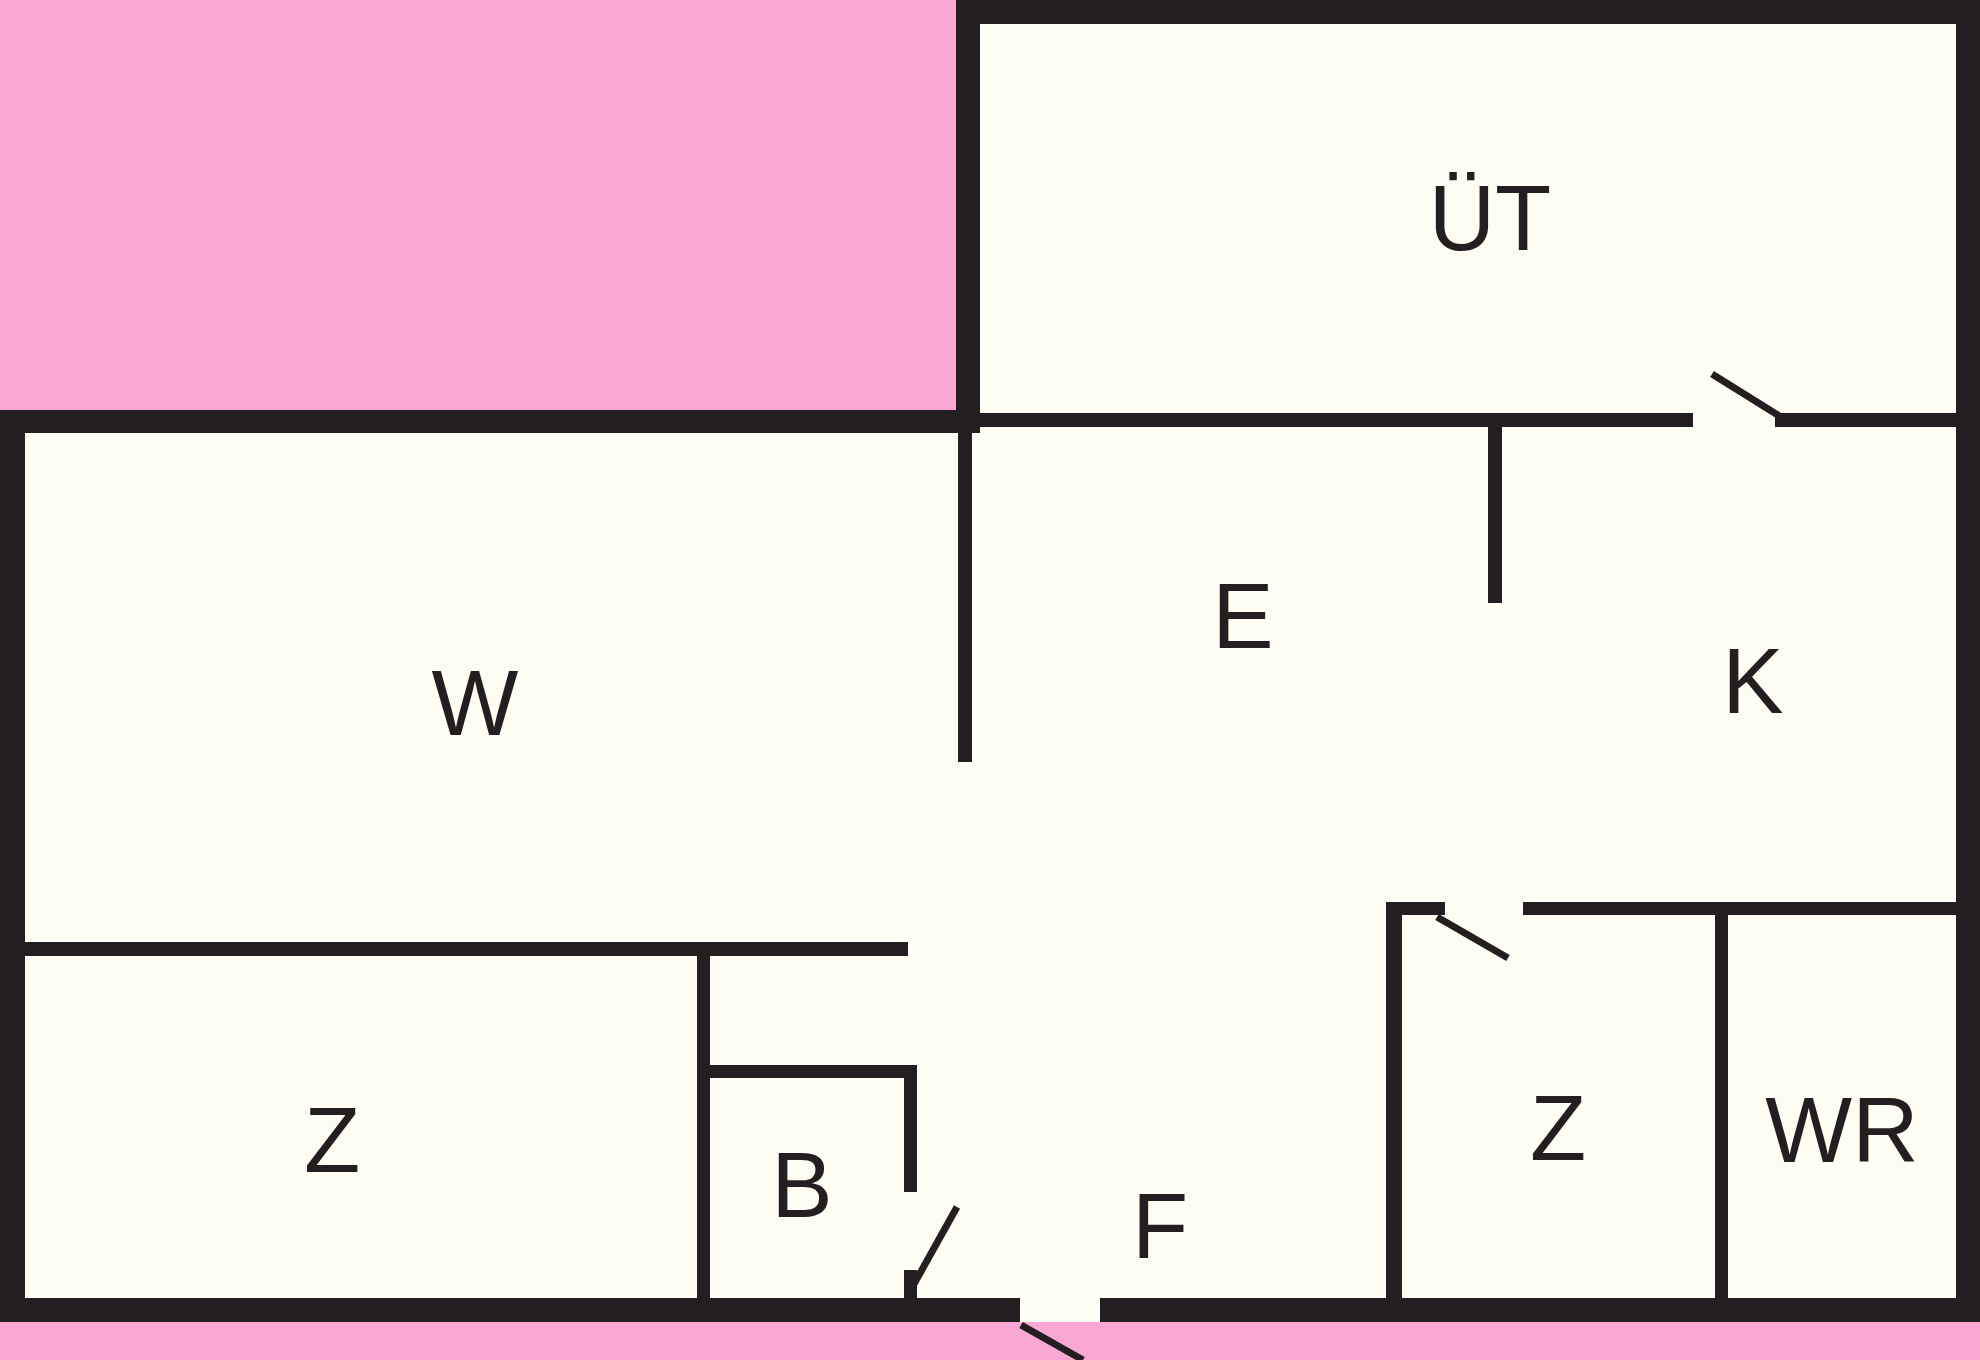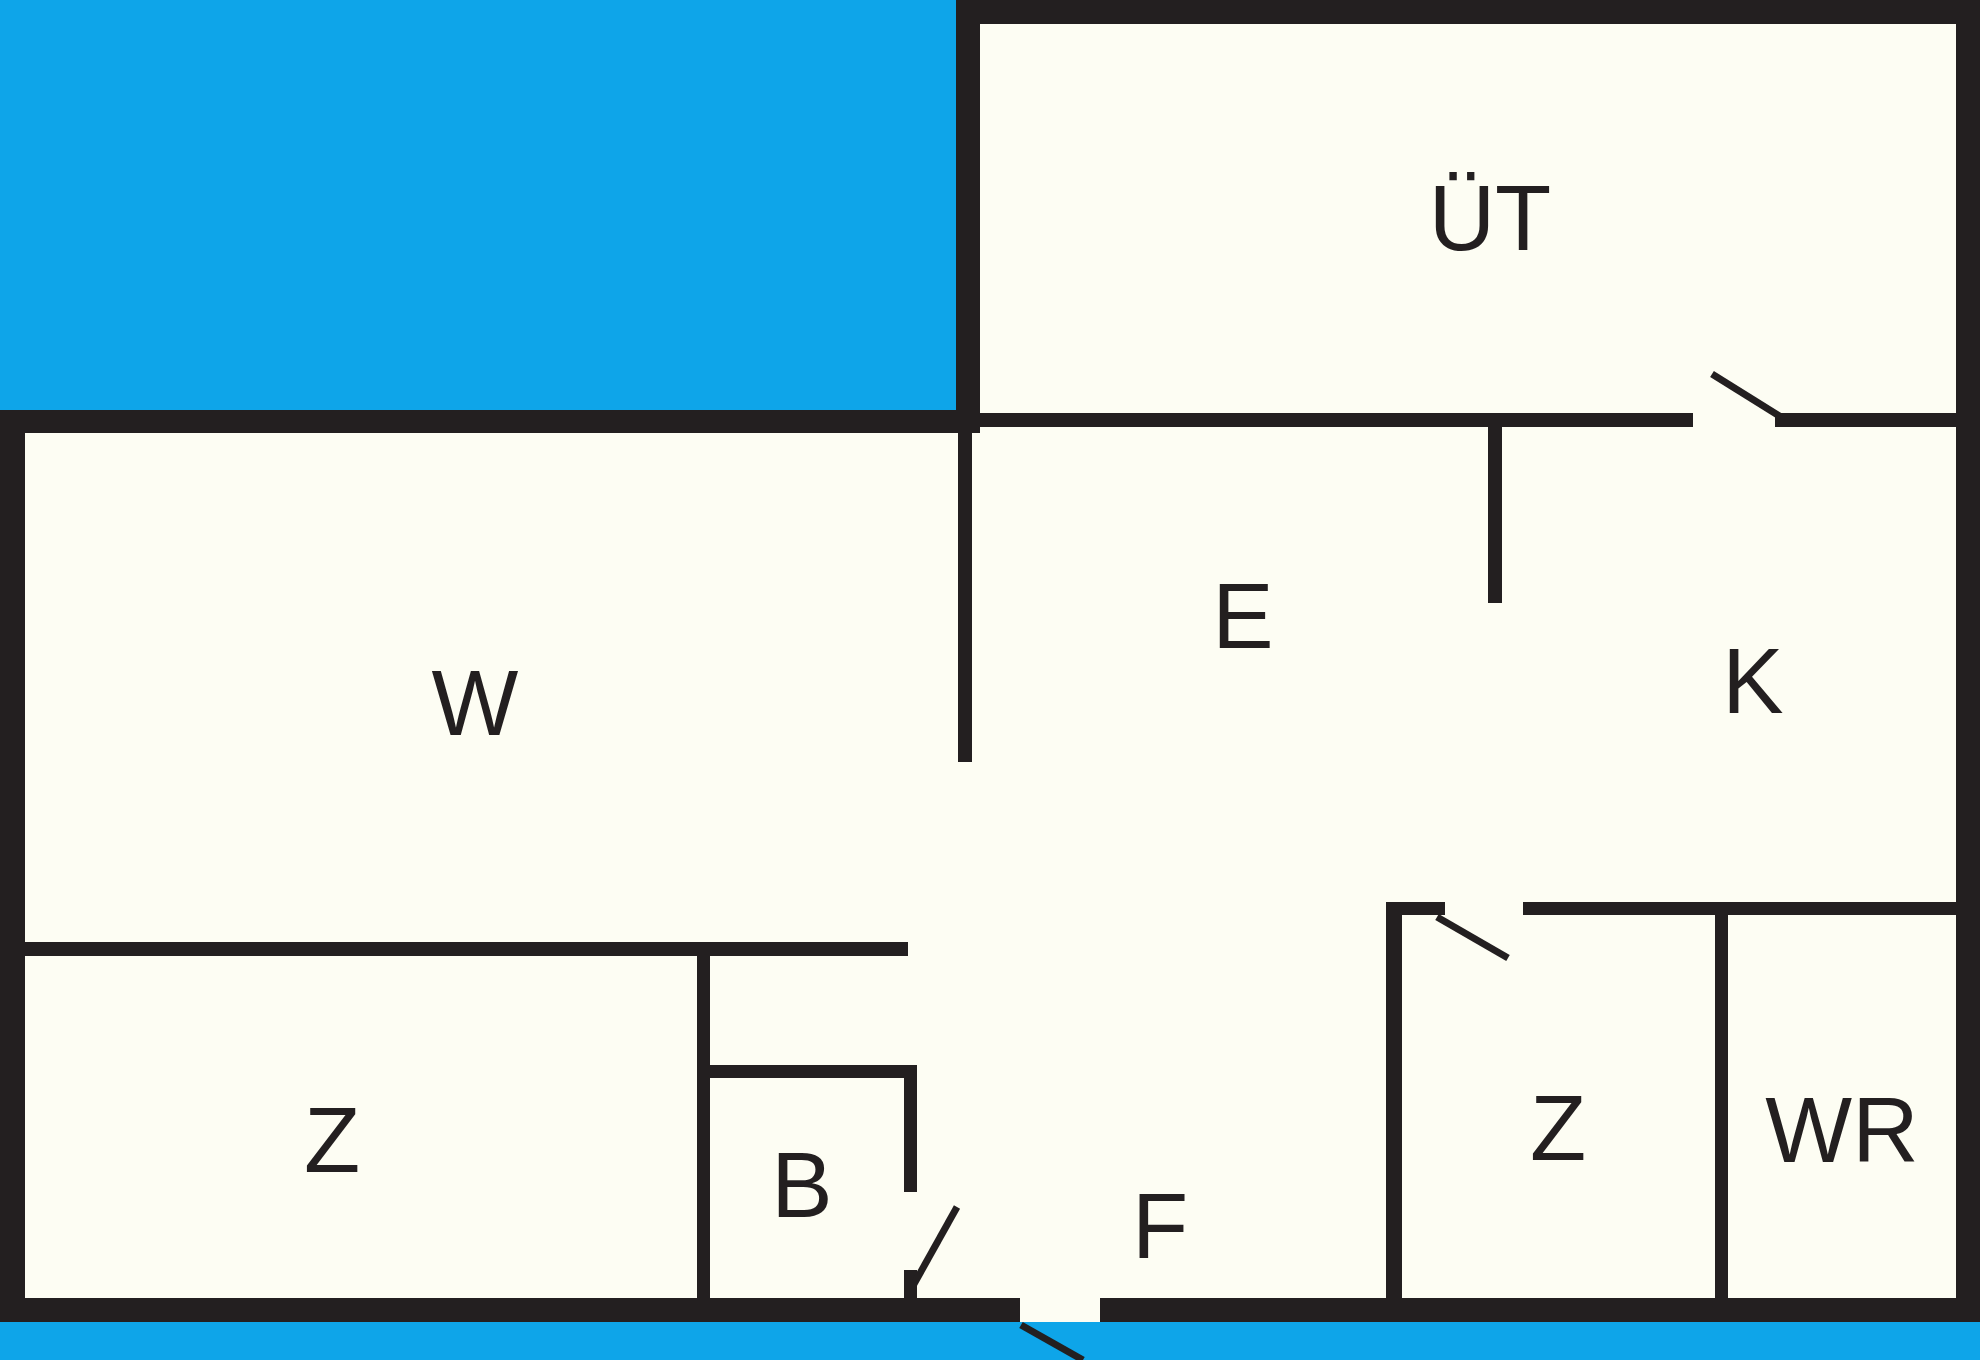--- a/index.html
+++ b/index.html
@@ -5,21 +5,21 @@
   html, body {
     margin: 0;
     padding: 0;
     background: #ffffff;
     font-family: "Liberation Sans", sans-serif;
   }
   .stage {
     position: relative;
     width: 1980px;
     height: 1360px;
-    background: #0ea5e9;
+    background: #f9a8d4;
     overflow: hidden;
   }
   svg { display: block; }
   text.room-label {
     font-family: "Liberation Sans", "DejaVu Sans", sans-serif;
     font-weight: 400;
   }
 </style>
 </head>
 <body>

